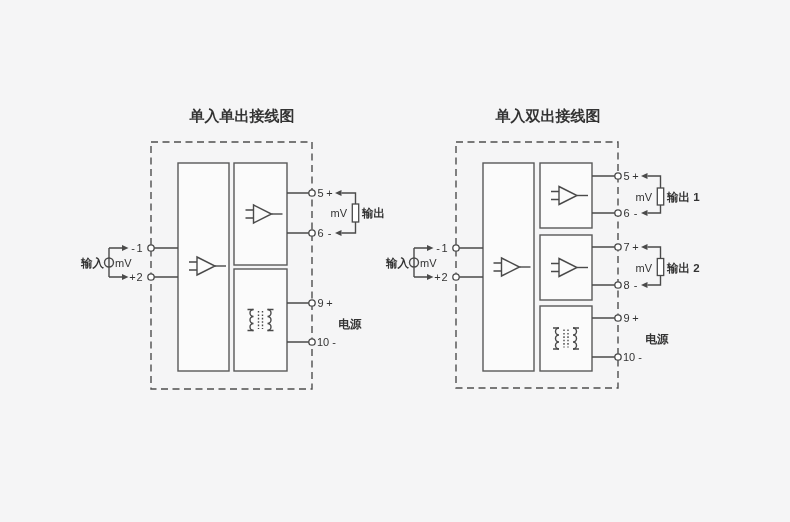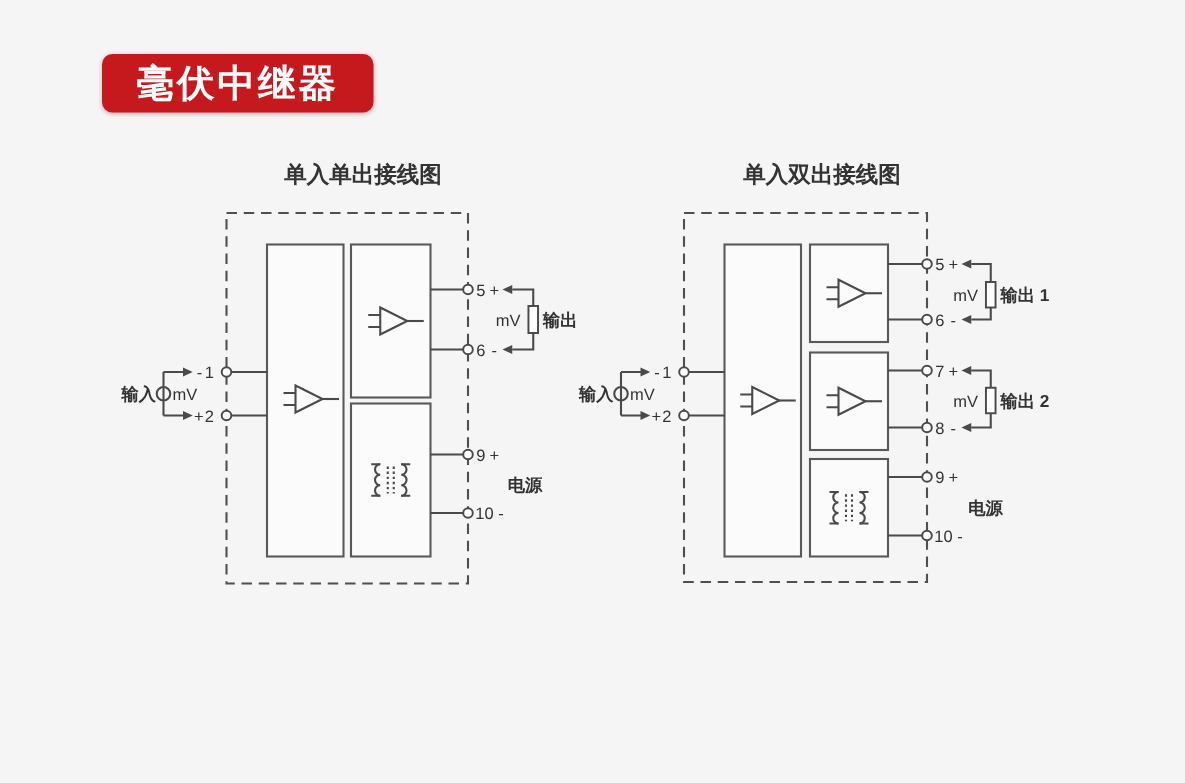--- a/index.html
+++ b/index.html
@@ -56,23 +56,20 @@
   .arr  { fill: var(--line); stroke: none; }
   text.lbl { font-size: 11px; }
   text.cjk { font-size: 11.5px; font-weight: bold; }
   text.ttl { font-size: 15px; font-weight: bold; }
 </style>
 </head>
 <body>
 
 <div class="stage">
 
-  <div class="badge">
-    <span>毫伏中继器</span>
-  </div>
 
   <svg class="schematic" width="790" height="522" viewBox="0 0 790 522">
 
     <defs>
       <g id="amp-symbol">
         <path d="M -15 -4 h 8 M -15 4 h 8"></path>
         <path d="M -7 -9 L 11 0 L -7 9 Z"></path>
         <path d="M 11 0 h 11"></path>
       </g>
       <g id="xfmr-symbol">

